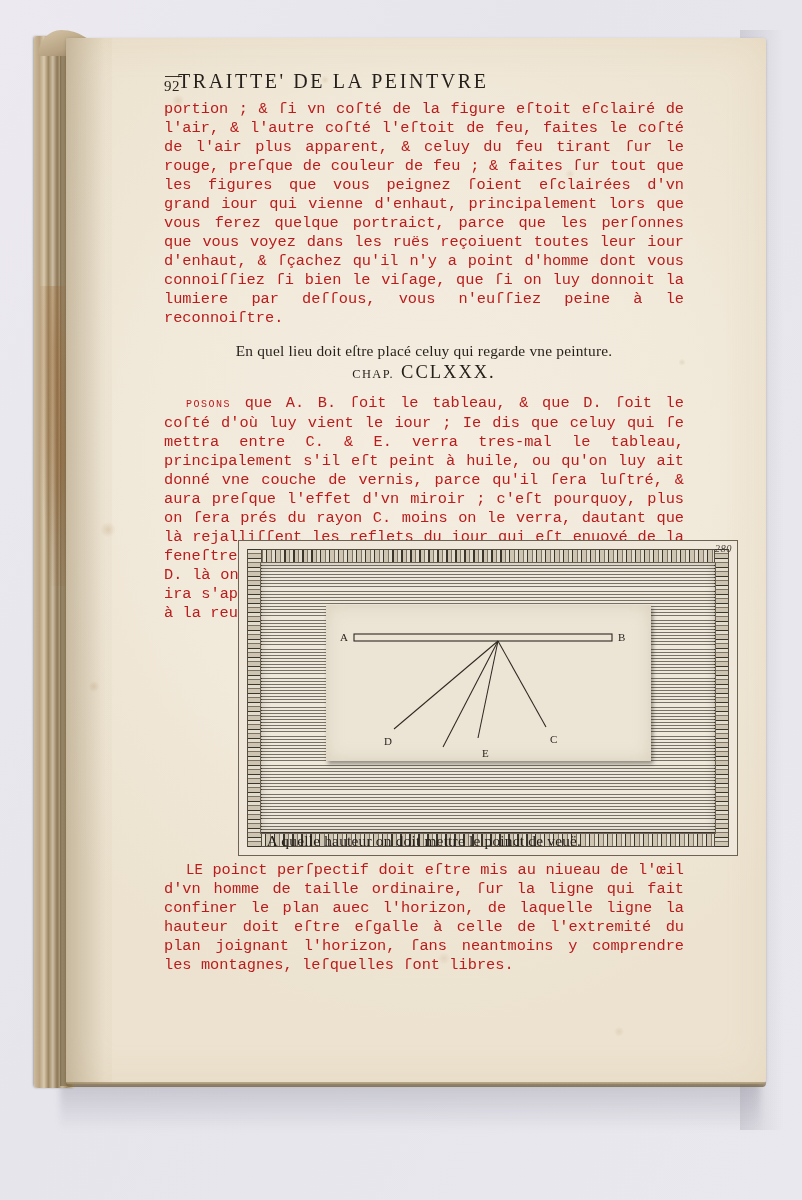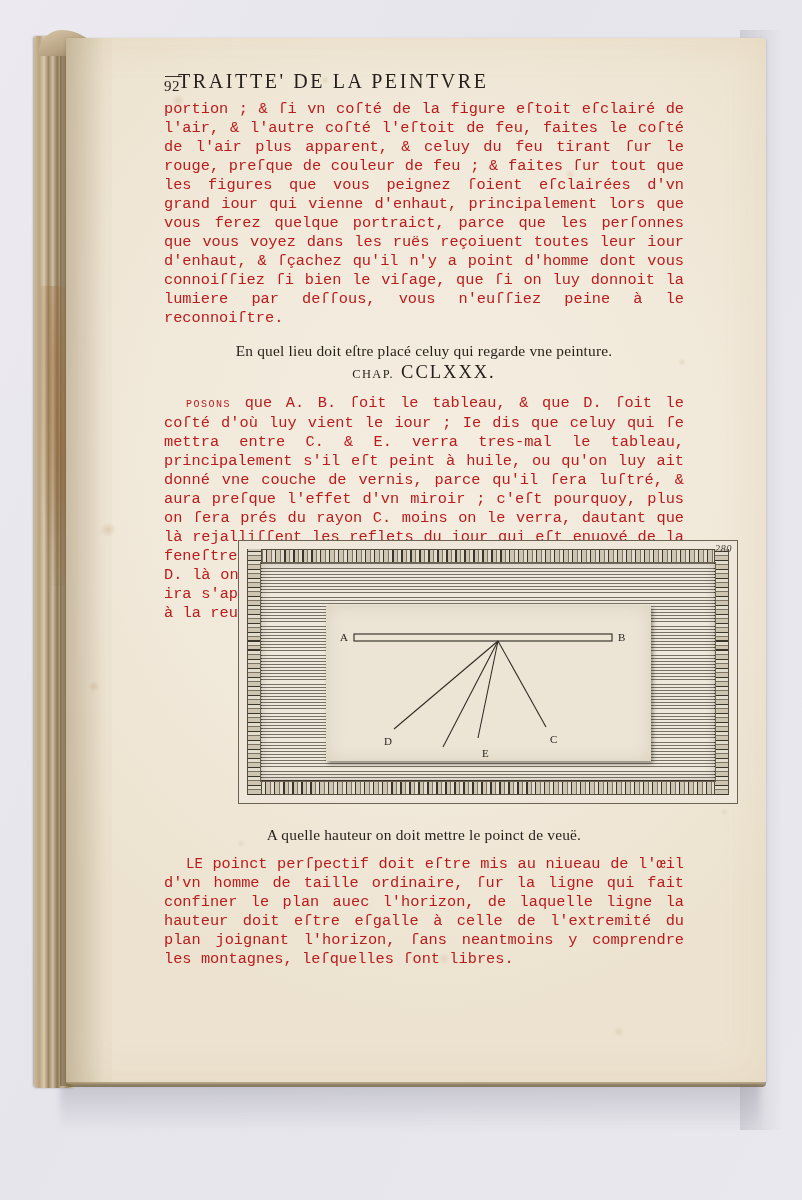--- a/index.html
+++ b/index.html
@@ -202,21 +202,21 @@
   .chapter-number .num {
     font-size: 18.5px;
     letter-spacing: 2px;
     margin-left: 7px;
   }
 
   
   .plate-wrap {
     position: absolute;
     left: 238px; top: 540px;
-    width: 500px; height: 264px;
+    width: 500px; height: 316px;
   }
   .plate {
     position: absolute;
     inset: 0;
     background: #efe8da;
     border: 1px solid #6d6354;
   }
   .plate-no {
     position: absolute;
     right: 5px; top: 2px;
@@ -365,20 +365,20 @@
           <text x="292" y="36" font-family="Liberation Serif, serif" font-size="11" fill="#241f1a" data-interactable="false">B</text>
           <text x="58" y="140" font-family="Liberation Serif, serif" font-size="11" fill="#241f1a" data-interactable="false">D</text>
           <text x="156" y="152" font-family="Liberation Serif, serif" font-size="11" fill="#241f1a" data-interactable="false">E</text>
           <text x="224" y="138" font-family="Liberation Serif, serif" font-size="11" fill="#241f1a" data-interactable="false">C</text>
         </svg>
       </div>
     </div>
   </div>
 
   <div class="textblock" data-interactable="false" style="top:826px;">
-    <div class="chapter-head" data-interactable="false" style="margin-top:0;">
+    <div class="chapter-head" data-interactable="false" style="margin-top:6px;">
       <div class="chapter-title" data-interactable="false">A quelle hauteur on doit mettre le poinct de veuë.</div>
     </div>
 
     <p class="body indent" data-interactable="false"><span class="initcap" data-interactable="false">LE</span> <span data-interactable="false">poinct perſpectif doit eſtre mis au niueau de l'œil d'vn homme de taille ordinaire, ſur la ligne qui fait confiner le plan auec l'horizon, de laquelle ligne la hauteur doit eſtre eſgalle à celle de l'extremité du plan joignant l'horizon, ſans neantmoins y comprendre les montagnes, leſquelles ſont libres.</span></p>
   </div>
 
 </div>
 
 </body></html>

